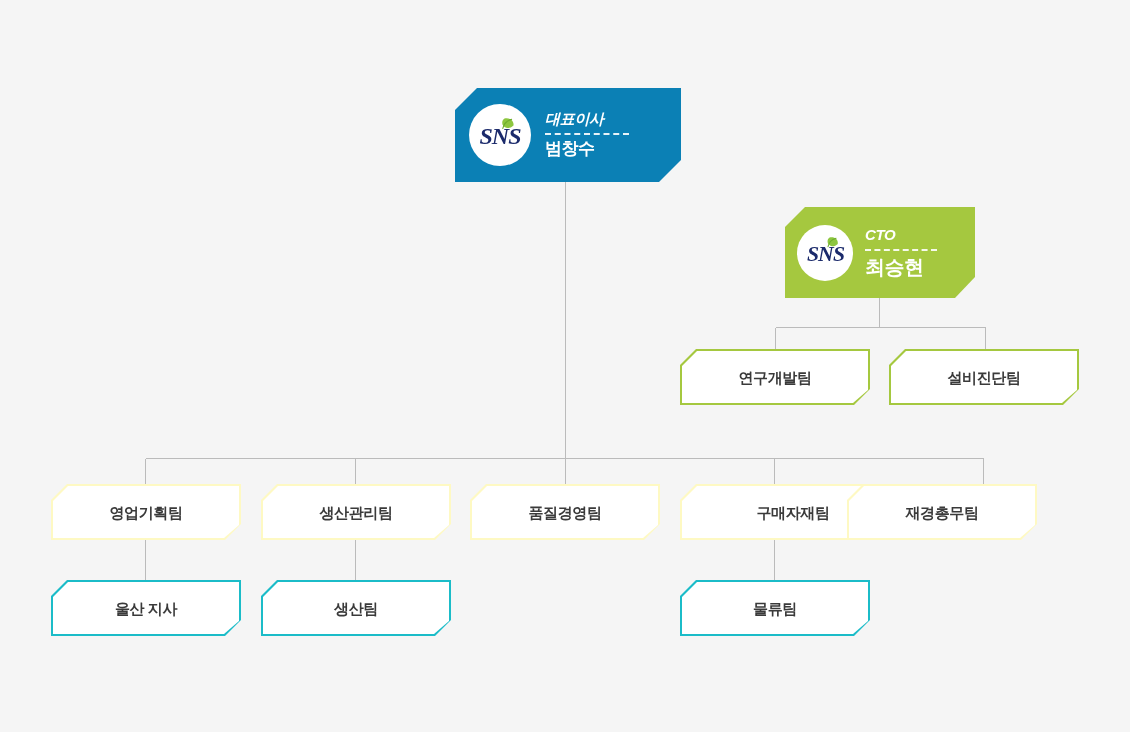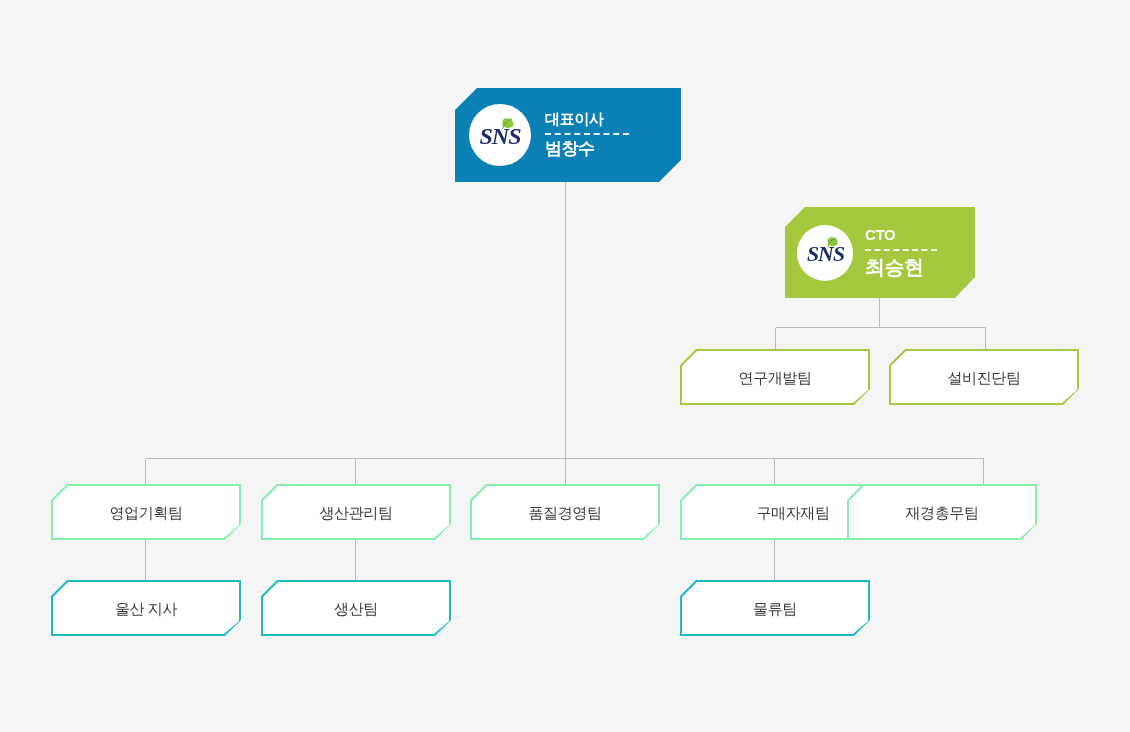--- a/index.html
+++ b/index.html
@@ -30,20 +30,21 @@
   }
   .exec .logo svg{display:block;}
   .exec .textwrap{
     display:flex;flex-direction:column;justify-content:center;
     margin-left:14px;
   }
   .exec .role{
     font-size:15px;font-weight:700;line-height:1.1;
     letter-spacing:-0.3px;
     padding-bottom:5px;
+    font-style:italic;
   }
   .exec .sep{
     border-top:2px dashed rgba(255,255,255,.9);
     width:80px;height:0;margin:0 0 5px 0;
   }
   .exec .person{
     font-size:17px;font-weight:700;line-height:1.1;
     letter-spacing:-0.5px;
   }
 
@@ -83,23 +84,23 @@
   
   .team{
     position:absolute;
     clip-path:polygon(16px 0, 100% 0, 100% 40px, calc(100% - 16px) 100%, 0 100%, 0 16px);
   }
   .team .inner{
     position:absolute;left:0;top:0;right:0;bottom:0;
     background:#ffffff;
     clip-path:polygon(16px 0, 100% 0, 100% 40px, calc(100% - 16px) 100%, 0 100%, 0 16px);
   }
-  .team .tlabel{position:relative;z-index:2;}
-
-  .team.blue{background:#86efac;}
+  .team .tlabel{position:relative;z-index:2;font-weight:bold;}
+
+  .team.blue{background:#fef9c3;}
   .team.blue .inner{
     left:2px;top:2px;right:2px;bottom:2px;
     clip-path:polygon(15px 0, 100% 0, 100% 39px, calc(100% - 15px) 100%, 0 100%, 0 15px);
   }
   .team.cyan{background:#1bbcc8;}
   .team.cyan .inner{
     left:2px;top:2px;right:2px;bottom:2px;
     clip-path:polygon(15px 0, 100% 0, 100% 39px, calc(100% - 15px) 100%, 0 100%, 0 15px);
   }
   .team.green{background:#a5c83f;}

